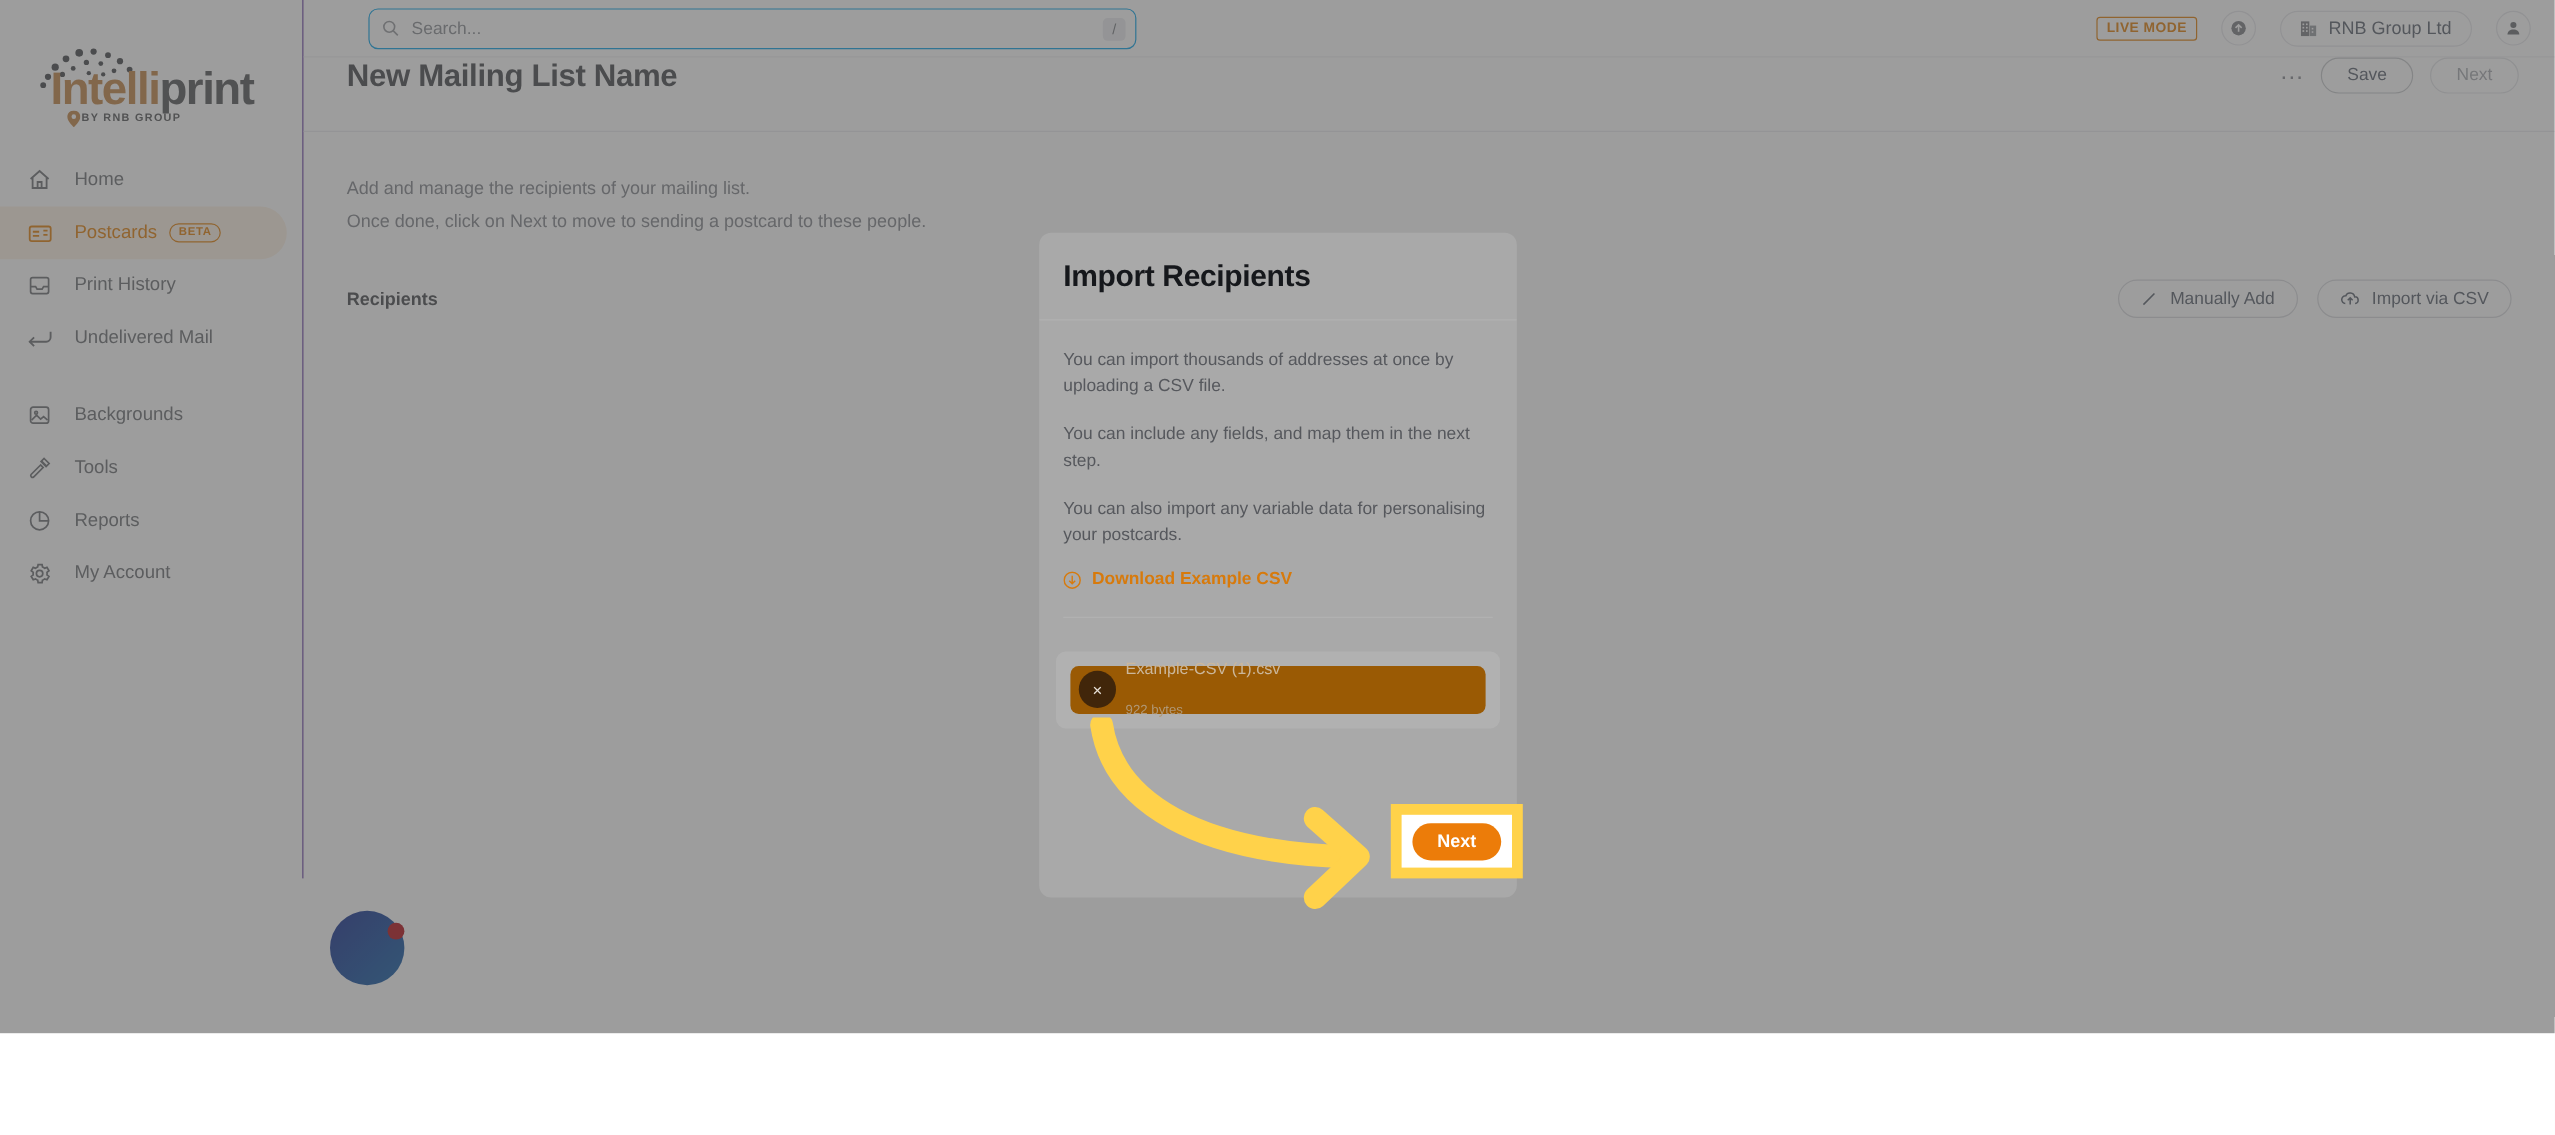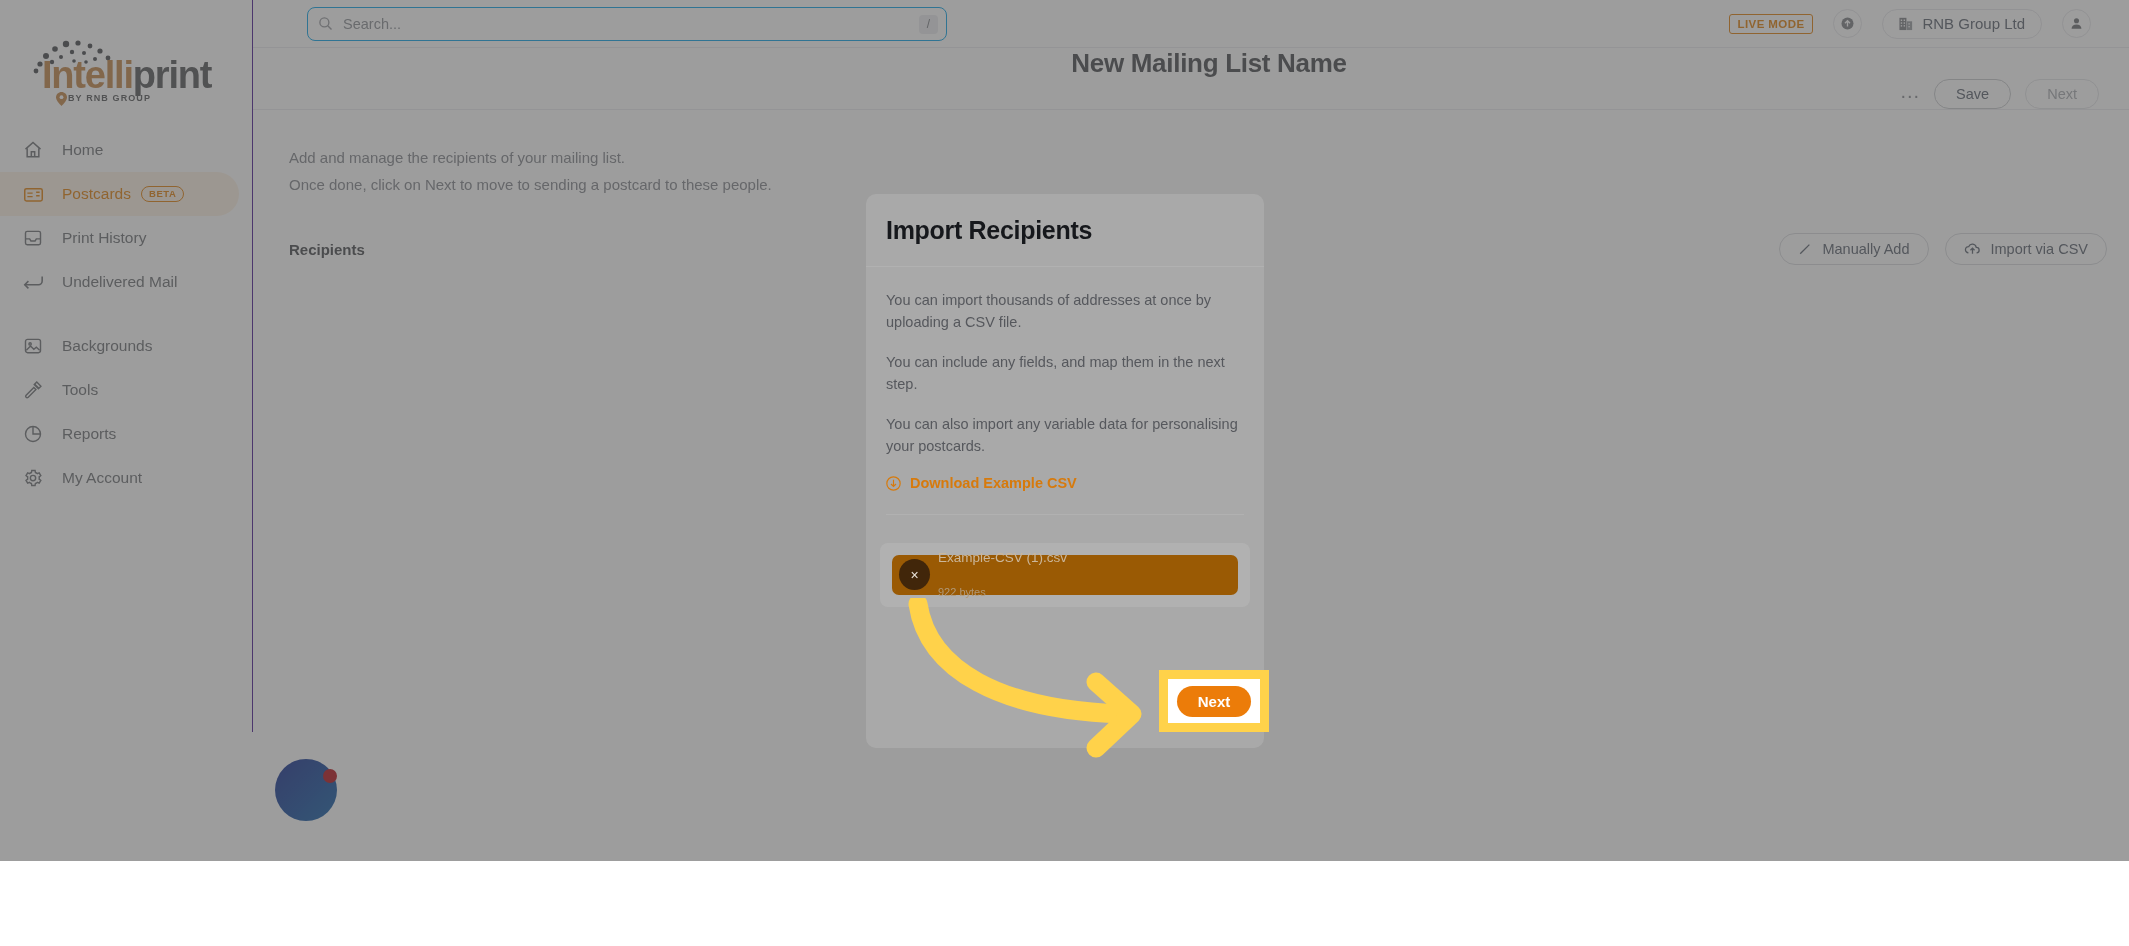--- a/index.html
+++ b/index.html
@@ -94,21 +94,21 @@
   .search-box .s-ico { margin-right: 10px; color: #9a9ca1; display: flex; }
   .search-placeholder { color: #8d9096; font-size: 14.5px; }
   .slash-key {
     position: absolute; right: 8px; top: 7px;
     width: 19px; height: 19px; border-radius: 4px;
     background: #ebecef; color: #7b7e84;
     font-size: 12px; display: flex; align-items: center; justify-content: center;
   }
   .topbar-right {
     margin-left: auto; display: flex; align-items: center; gap: 20px;
-    padding-right: 38px;
+    padding-right: 20px;
   }
   .live-badge {
     border: 1px solid #e2820f; color: #e2820f;
     font-size: 11.5px; font-weight: 700; letter-spacing: .4px;
     padding: 3px 8px; border-radius: 3px;
   }
   .round-btn {
     width: 29px; height: 29px; border-radius: 50%;
     border: 1px solid #e6e6ea; background: #fff;
     display: flex; align-items: center; justify-content: center;
@@ -118,39 +118,39 @@
     height: 30px; border: 1px solid #e6e6ea; border-radius: 16px;
     display: flex; align-items: center; gap: 9px;
     padding: 0 16px; color: #5d6470; font-size: 15px;
   }
 
   
   .main { position: absolute; left: 253px; top: 48px; right: 0; bottom: 85px; background: #ffffff; }
   .page-head {
     position: relative; height: 62px;
     border-bottom: 1px solid #ececef;
-    display: flex; align-items: center; flex-direction: column;
+    display: flex; align-items: flex-start;
   }
   .page-title {
     margin-left: 36px;
     font-size: 26px; font-weight: 700; color: #4a4c50; letter-spacing: -.3px;
   }
   .page-actions {
     margin-left: auto; display: flex; align-items: center; gap: 14px; padding-right: 30px;
   }
   .dots-btn { color: #8a8d93; font-size: 20px; letter-spacing: 1px; line-height: 0; padding-bottom: 7px; }
   .pill-btn {
     height: 30px; padding: 0 21px; border-radius: 16px;
     border: 1px solid #c8cacd; background: #fff;
     color: #5d6470; font-size: 14.5px;
     display: flex; align-items: center;
   }
   .pill-btn.muted { border-color: #e3e4e7; color: #a9acb1; }
 
-  .page-body { position: relative; padding: 34px 22px 0 36px; }
+  .page-body { position: relative; padding: 34px 36px 0 36px; }
   .desc-line { color: #85888e; font-size: 15px; line-height: 27px; }
   .recipients-row {
     display: flex; align-items: center; margin-top: 35px;
   }
   .recipients-title { font-size: 15px; color: #4a4c50; font-weight: 600; }
   .recipients-actions { margin-left: auto; display: flex; gap: 16px; }
   .act-btn {
     height: 32px; padding: 0 18px; border-radius: 17px;
     border: 1px solid #d9dade; background: #fff;
     color: #5d6470; font-size: 14.5px;

